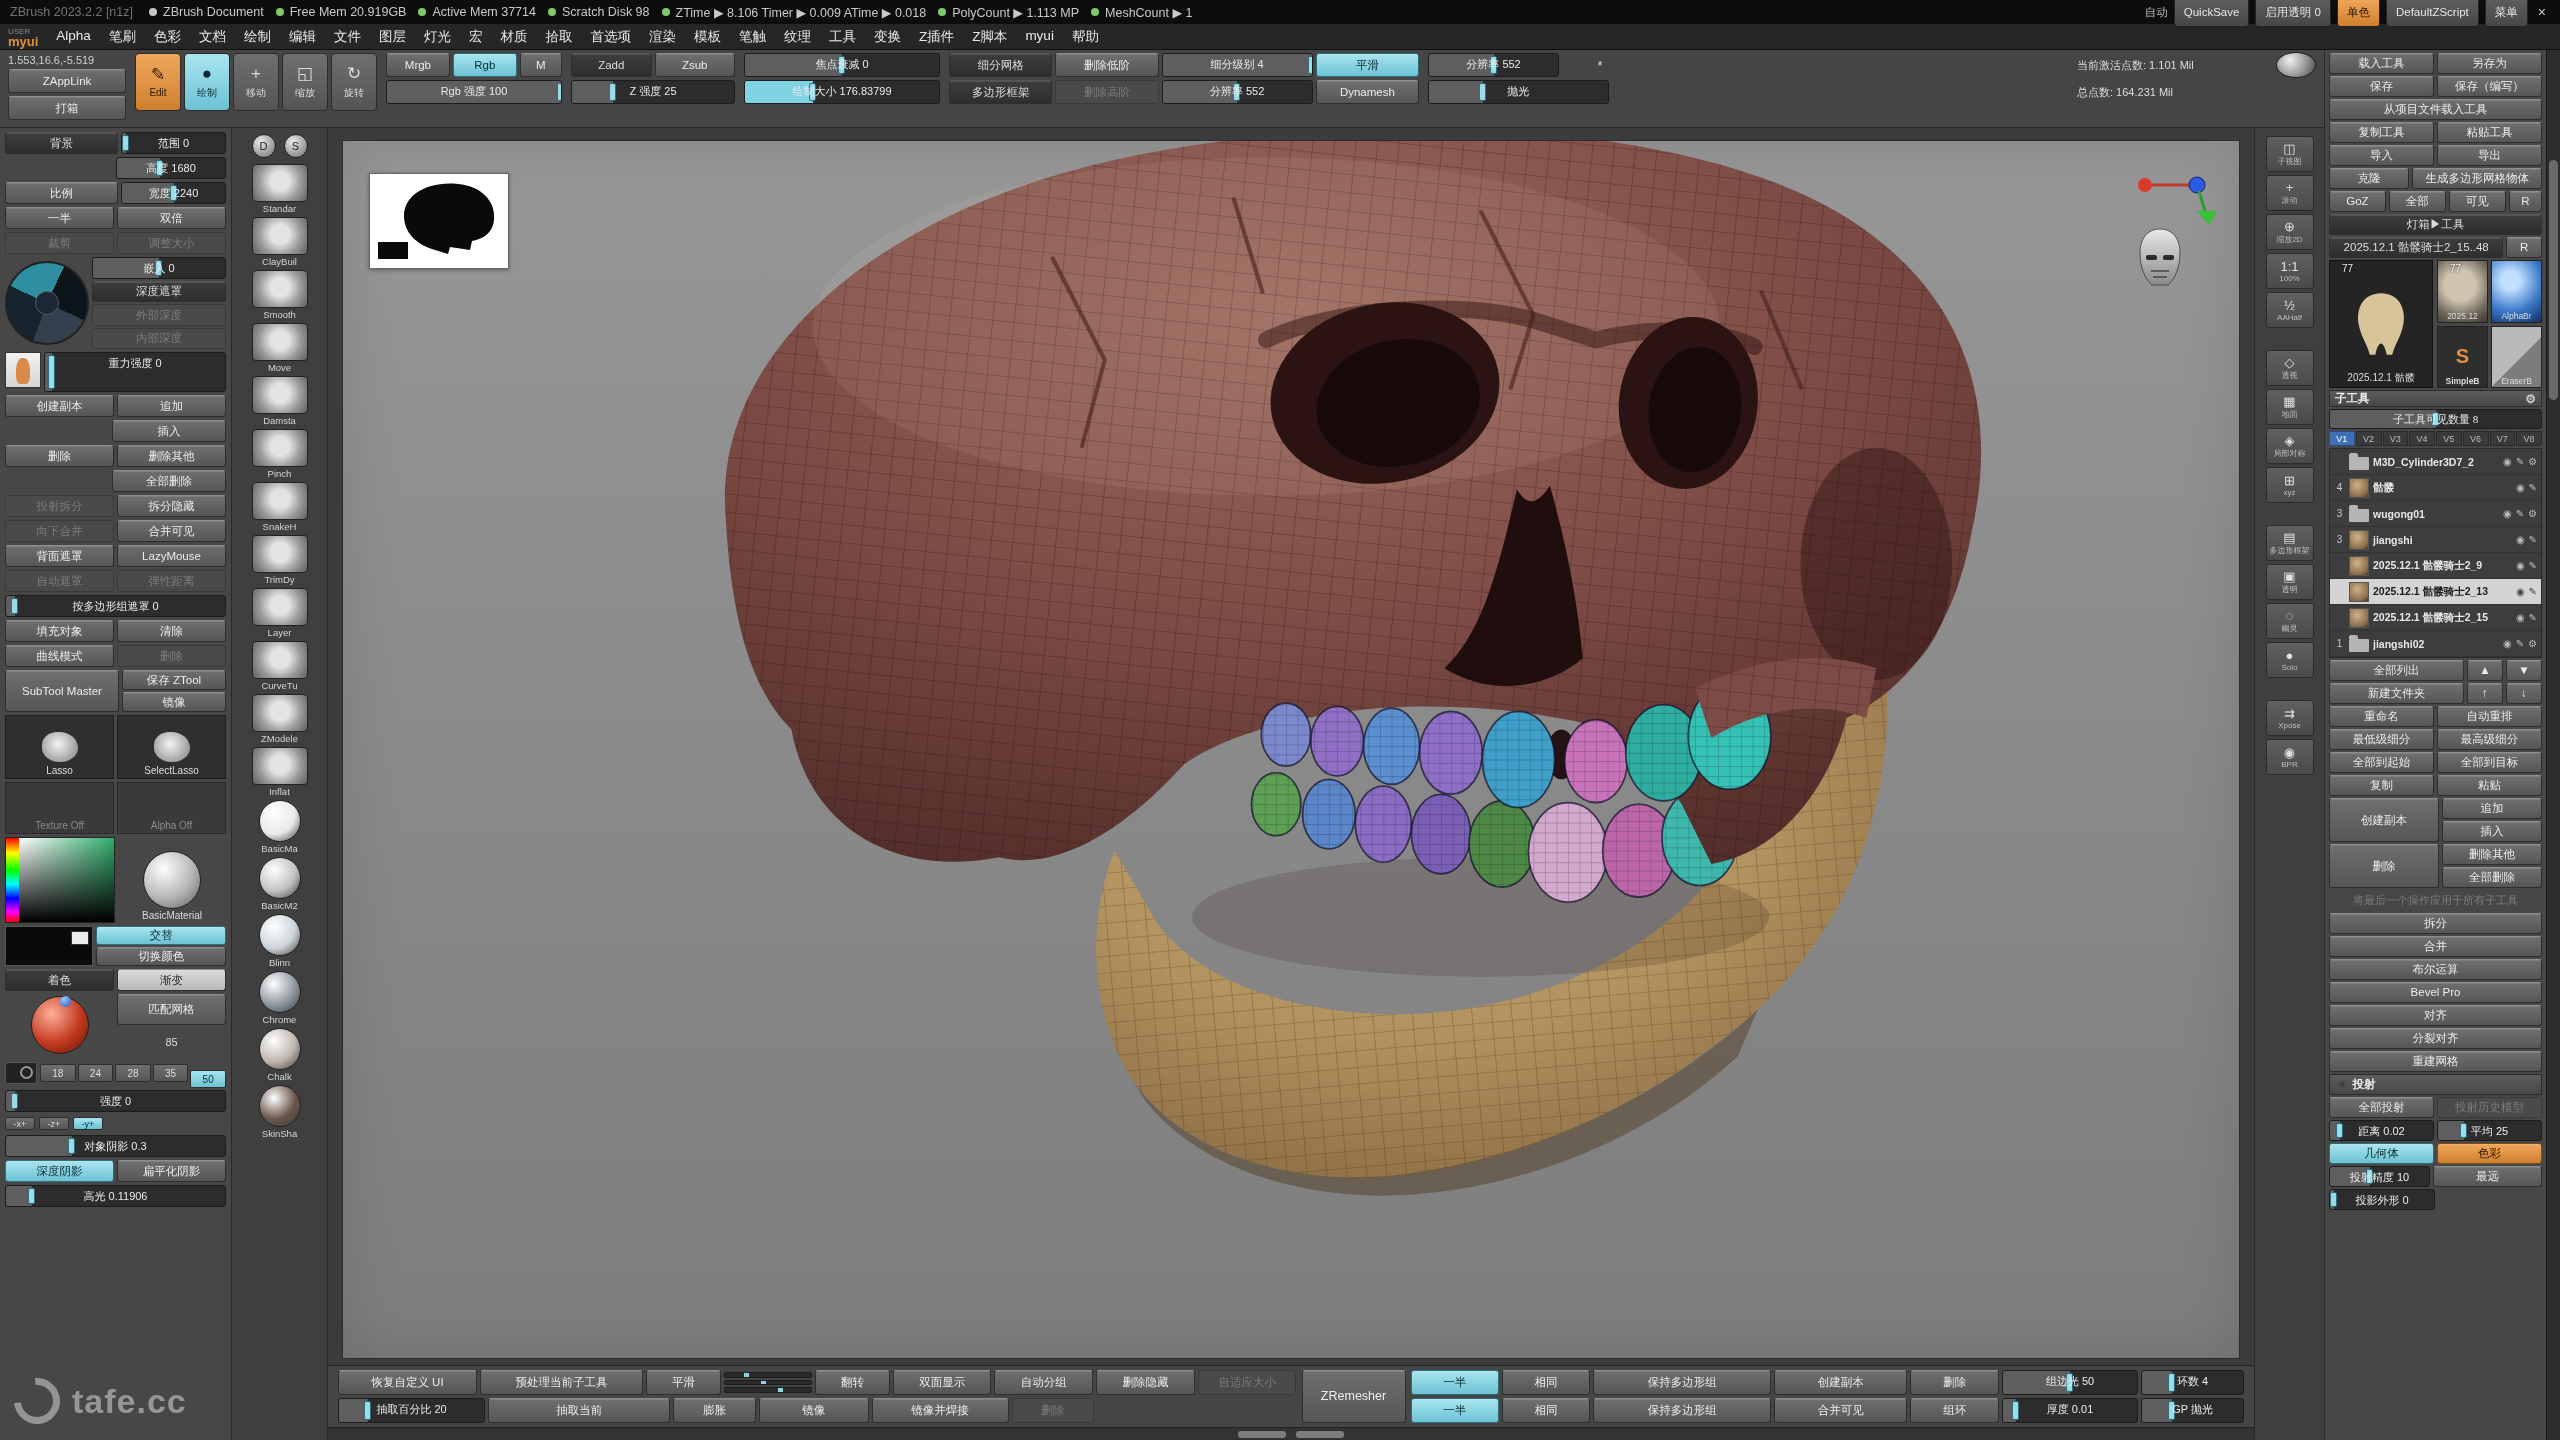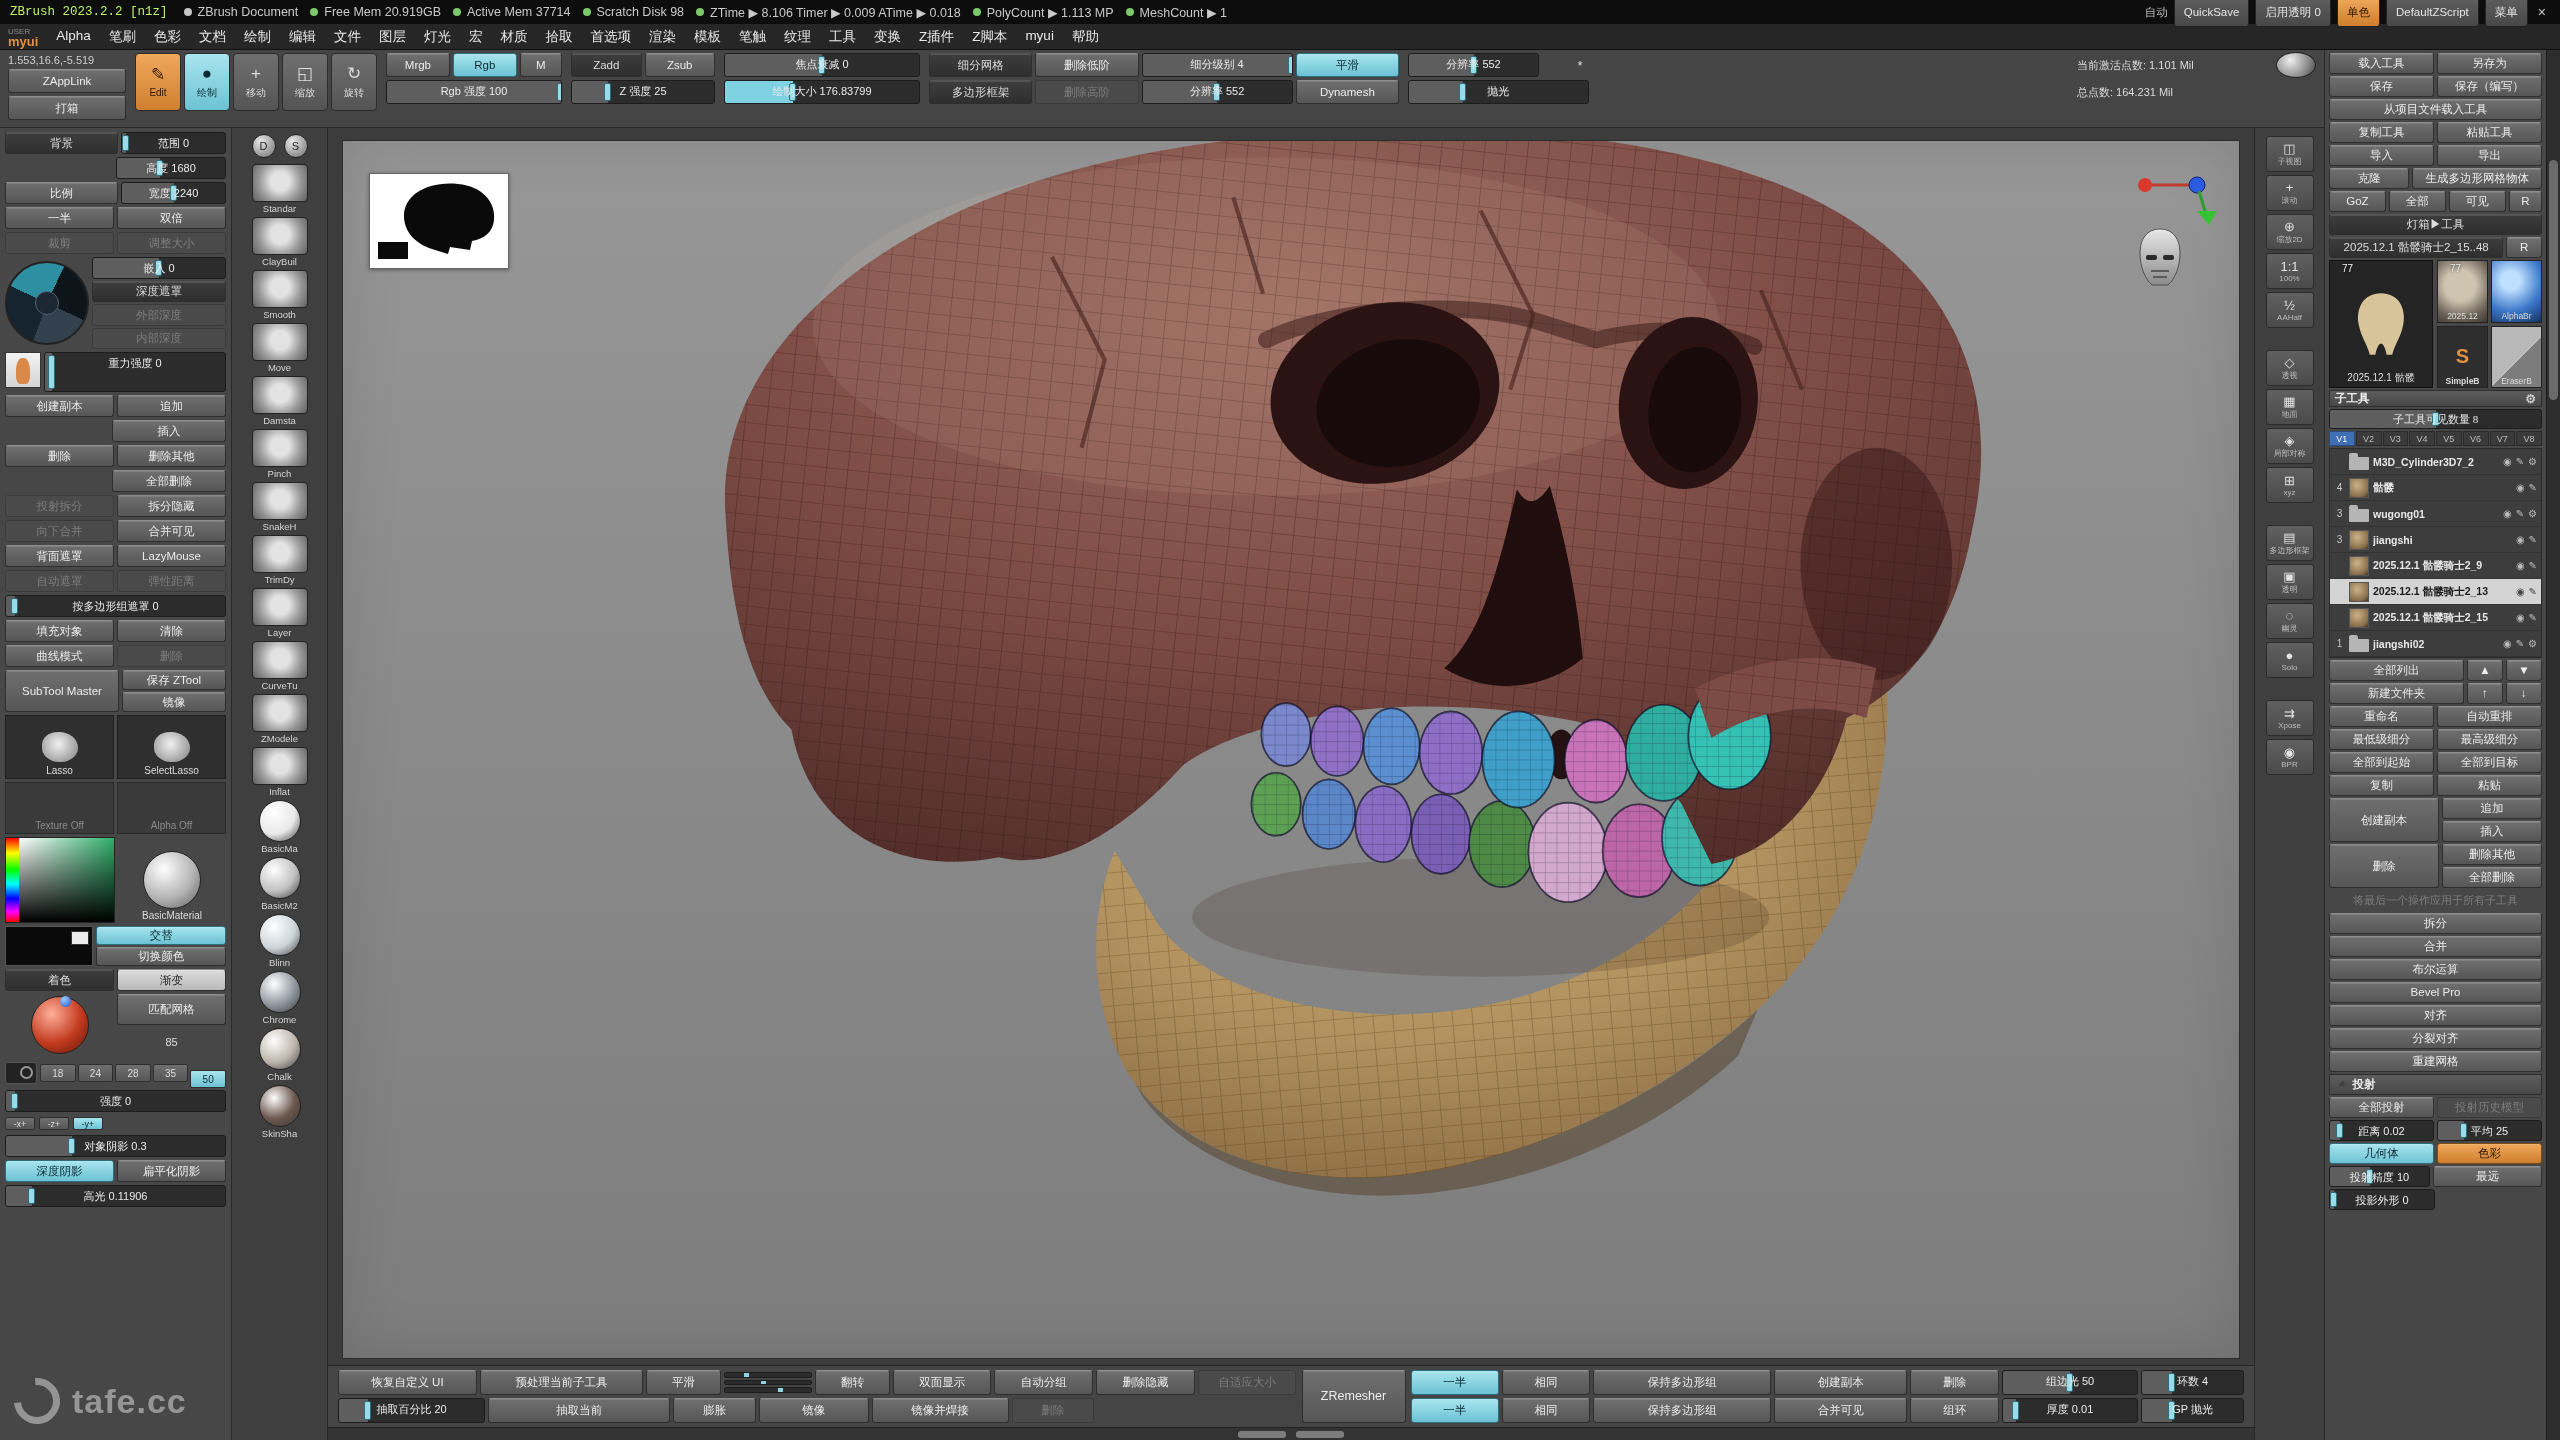--- a/index.html
+++ b/index.html
@@ -1,21 +1,21 @@
 <!DOCTYPE html>
 <html><head>
 <meta charset="utf-8">
 <style>
   * { margin:0; padding:0; box-sizing:border-box; }
   html,body { width:2560px; height:1440px; overflow:hidden; }
   body { background:#3c3c3c; font-family:"Liberation Sans", sans-serif; color:#ddd; font-size:12px; }
 
   
   .titlebar { height:24px; background:#0d0d0d; display:flex; align-items:center; padding:0 10px; font-size:12.5px; color:#c9c9c9; }
-  .apptitle { color:#bef264; margin-right:4px; white-space:nowrap;font-family:Liberation Mono, monospace; }
+  .apptitle { color:#737373; margin-right:4px; white-space:nowrap; }
   .tstatus { display:flex; align-items:center; flex:1; overflow:hidden; white-space:nowrap; }
   .titem { display:flex; align-items:center; }
   .tdot { width:8px; height:8px; border-radius:50%; margin:0 6px 0 12px; }
   .tright { display:flex; align-items:center; gap:6px; }
   .trb { height:30px; display:flex; align-items:center; padding:0 9px; background:linear-gradient(#5e5e5e,#474747); border:1px solid #222; border-radius:3px; color:#e6e6e6; font-size:11.5px; white-space:nowrap; }
   .trb.orange { background:linear-gradient(#f0a85c,#cf7f2e); color:#301a05; }
   .trb.close { background:none; border:none; color:#ccc; font-size:14px; padding:0 4px; }
   .trtext { color:#bbb; font-size:11.5px; }
 
   
@@ -299,21 +299,21 @@
             <div class="b" style="flex: 0.6 1 0%;">M</div>
           </div>
           <div class="prow">
             <div class="sl">
               <div class="slf" style="width: 100%;"></div>
               <div class="slk" style="left: calc(100% - 4px);"></div>
               <span class="slt">Rgb 强度 100</span>
             </div>
           </div>
         </div>
-        <div class="cluster" style="width: 144px;">
+        <div class="cluster" style="width: 164px;">
           <div class="prow">
             <div class="b dark">Zadd</div>
             <div class="b">Zsub</div>
           </div>
           <div class="prow">
             <div class="sl">
               <div class="slf" style="width: 25%;"></div>
               <div class="slk" style="left: calc(25% - 4px);"></div>
               <span class="slt">Z 强度 25</span>
             </div>

